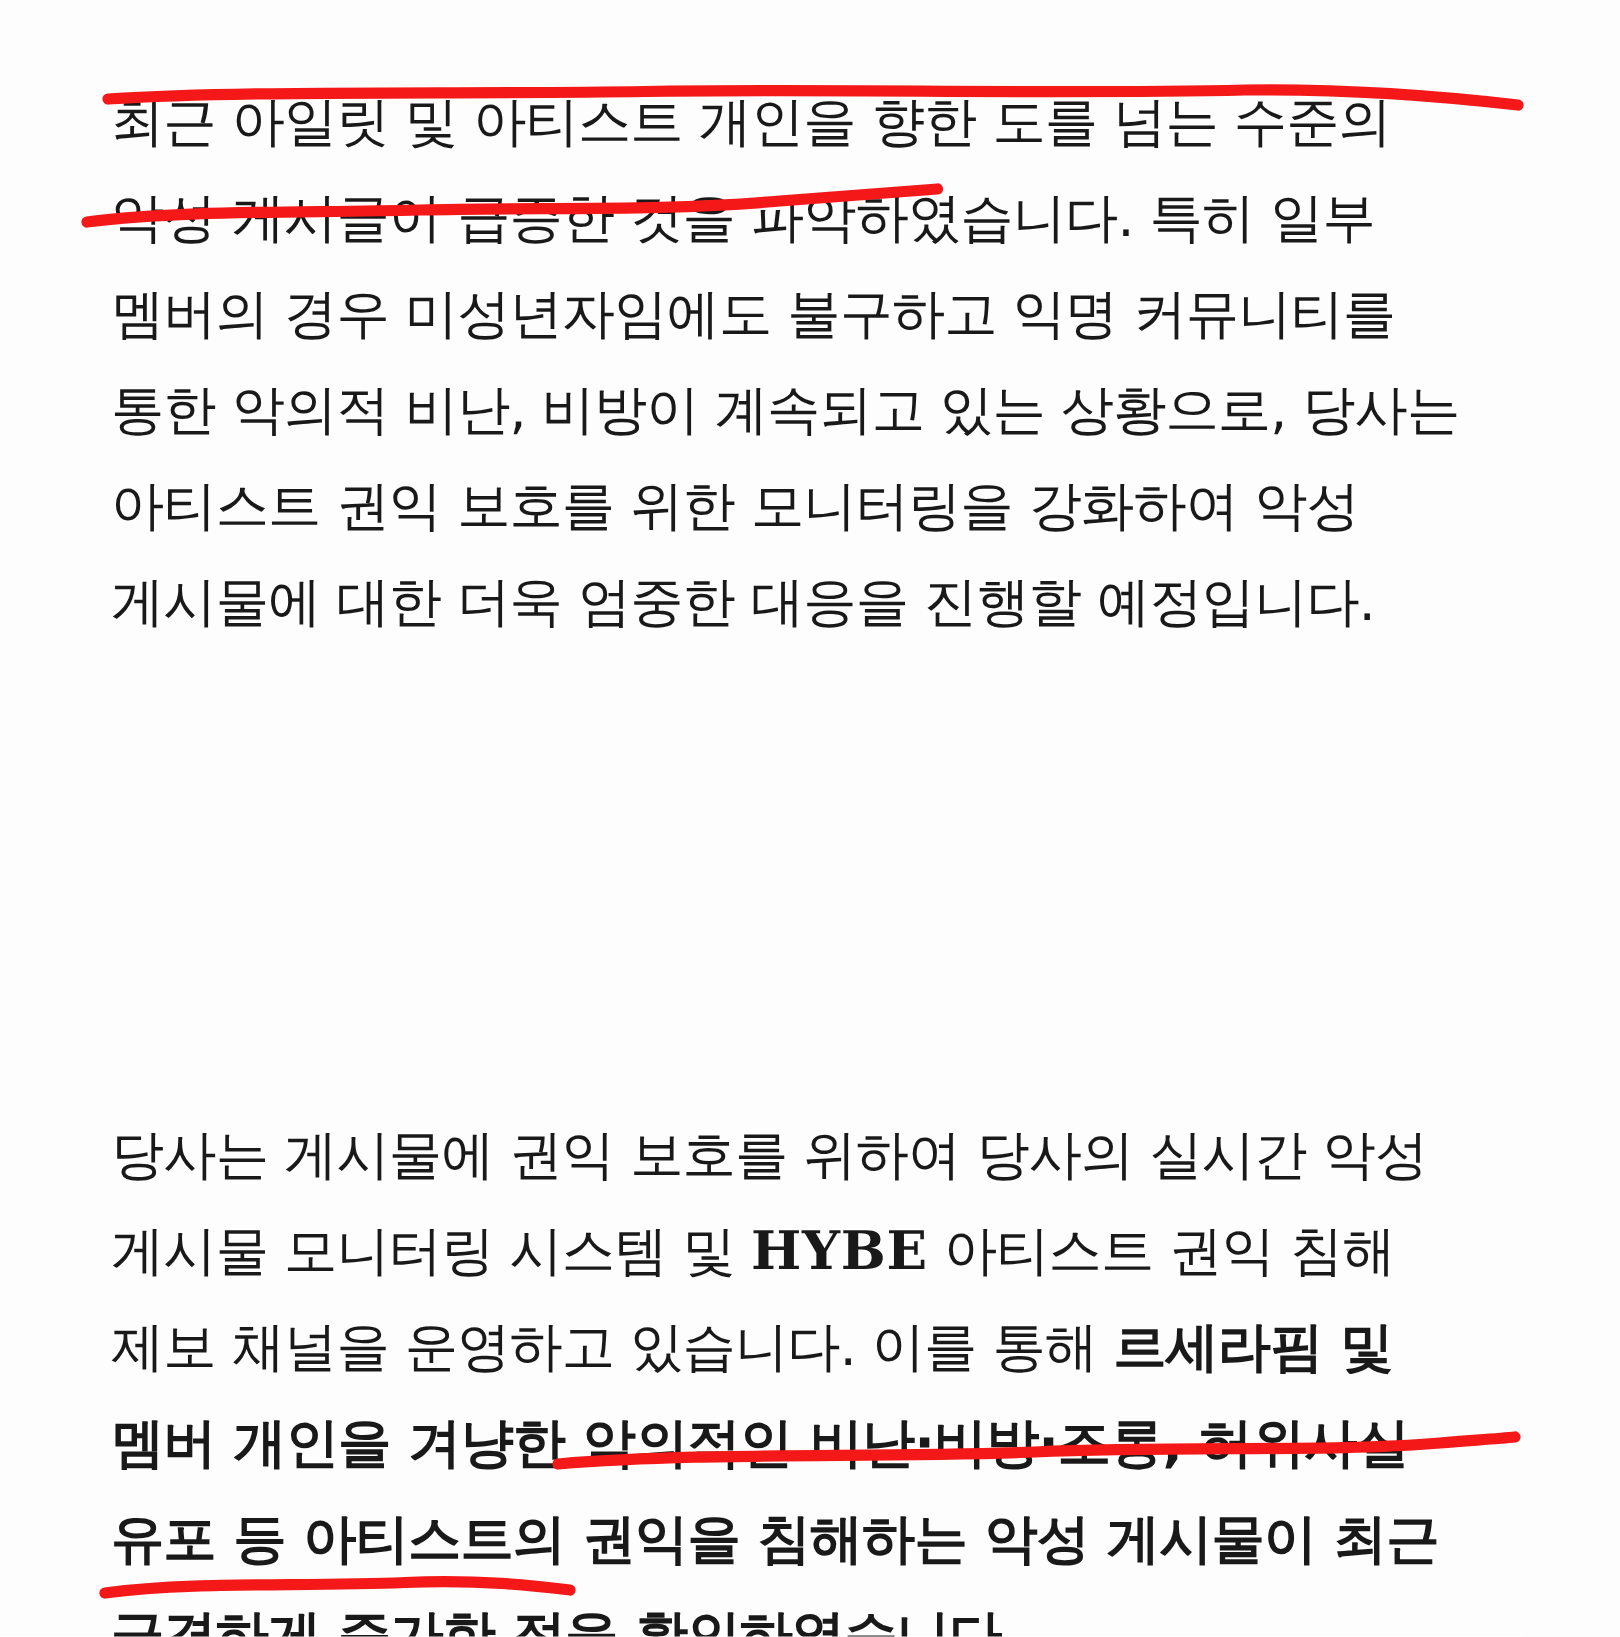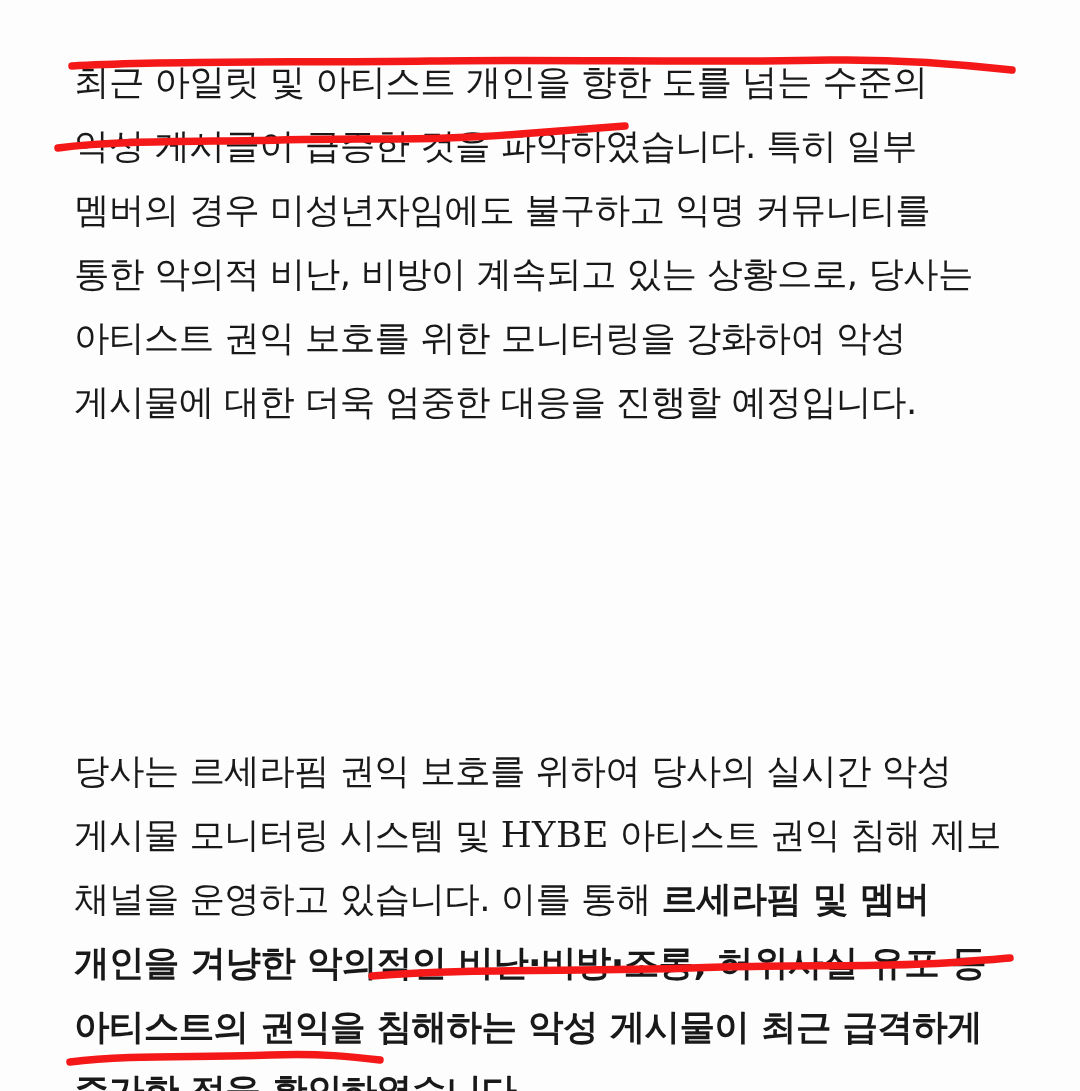--- a/index.html
+++ b/index.html
@@ -35,21 +35,21 @@
     white-space: pre-wrap;
   }
   .para-2 {
     margin-top: 305px;
   }
   .b {
     font-weight: 700;
   }
   .serif-inline {
     font-family: "DejaVu Serif", "Liberation Serif", serif;
-    font-weight: 400;
+    font-weight: 700;
     letter-spacing: 0.5px;
   }
   
   .marks {
     position: absolute;
     inset: 0;
     pointer-events: none;
   }
   .marks svg {
     display: block;
@@ -57,21 +57,21 @@
 </style>
 </head>
 <body>
 
 <div class="page">
 
   <div class="doc-body">
 
     <p class="para">최근 아일릿 및 아티스트 개인을 향한 도를 넘는 수준의 악성 게시글이 급증한 것을 파악하였습니다. 특히 일부 멤버의 경우 미성년자임에도 불구하고 익명 커뮤니티를 통한 악의적 비난, 비방이 계속되고 있는 상황으로, 당사는 아티스트 권익 보호를 위한 모니터링을 강화하여 악성 게시물에 대한 더욱 엄중한 대응을 진행할 예정입니다.</p>
 
-    <p class="para para-2"><span>당사는 르세라핌 권익 보호를 위하여 당사의 실시간 악성 게시물 모니터링 시스템 및 </span><span class="serif-inline">HYBE</span><span> 아티스트 권익 침해 제보 채널을 운영하고 있습니다. 이를 통해 </span><span class="b">르세라핌 및 멤버 개인을 겨냥한 악의적인 비난·비방·조롱, 허위사실 유포 등 아티스트의 권익을 침해하는 악성 게시물이 최근 급격하게 증가한 점을 확인하였습니다</span><span>.</span></p>
+    <p class="para para-2"><span>당사는 게시물에 권익 보호를 위하여 당사의 실시간 악성 게시물 모니터링 시스템 및 </span><span class="serif-inline">HYBE</span><span> 아티스트 권익 침해 제보 채널을 운영하고 있습니다. 이를 통해 </span><span class="b">르세라핌 및 멤버 개인을 겨냥한 악의적인 비난·비방·조롱, 허위사실 유포 등 아티스트의 권익을 침해하는 악성 게시물이 최근 급격하게 증가한 점을 확인하였습니다</span><span>.</span></p>
 
   </div>
 
   <div class="marks">
     <svg width="1080" height="1091" viewBox="0 0 1080 1091" fill="none" xmlns="http://www.w3.org/2000/svg">
       <g stroke="#f51818" stroke-width="7" stroke-linecap="round" fill="none">
         <path d="M72 66 C 170 60, 300 63, 430 61 C 560 59, 700 63, 830 60 C 900 59, 960 64, 1012 70" stroke-width="7.5"></path>
         <path d="M58 148 C 120 140, 200 142, 280 140 C 360 138, 440 141, 520 134 C 570 130, 600 128, 625 126" stroke-width="7.5"></path>
         <path d="M372 976 C 470 968, 580 972, 690 968 C 790 964, 890 968, 960 962 C 985 960, 1000 959, 1010 958" stroke-width="7.5"></path>
         <path d="M70 1062 C 130 1054, 200 1058, 270 1055 C 320 1053, 355 1057, 380 1060" stroke-width="7.5"></path>

